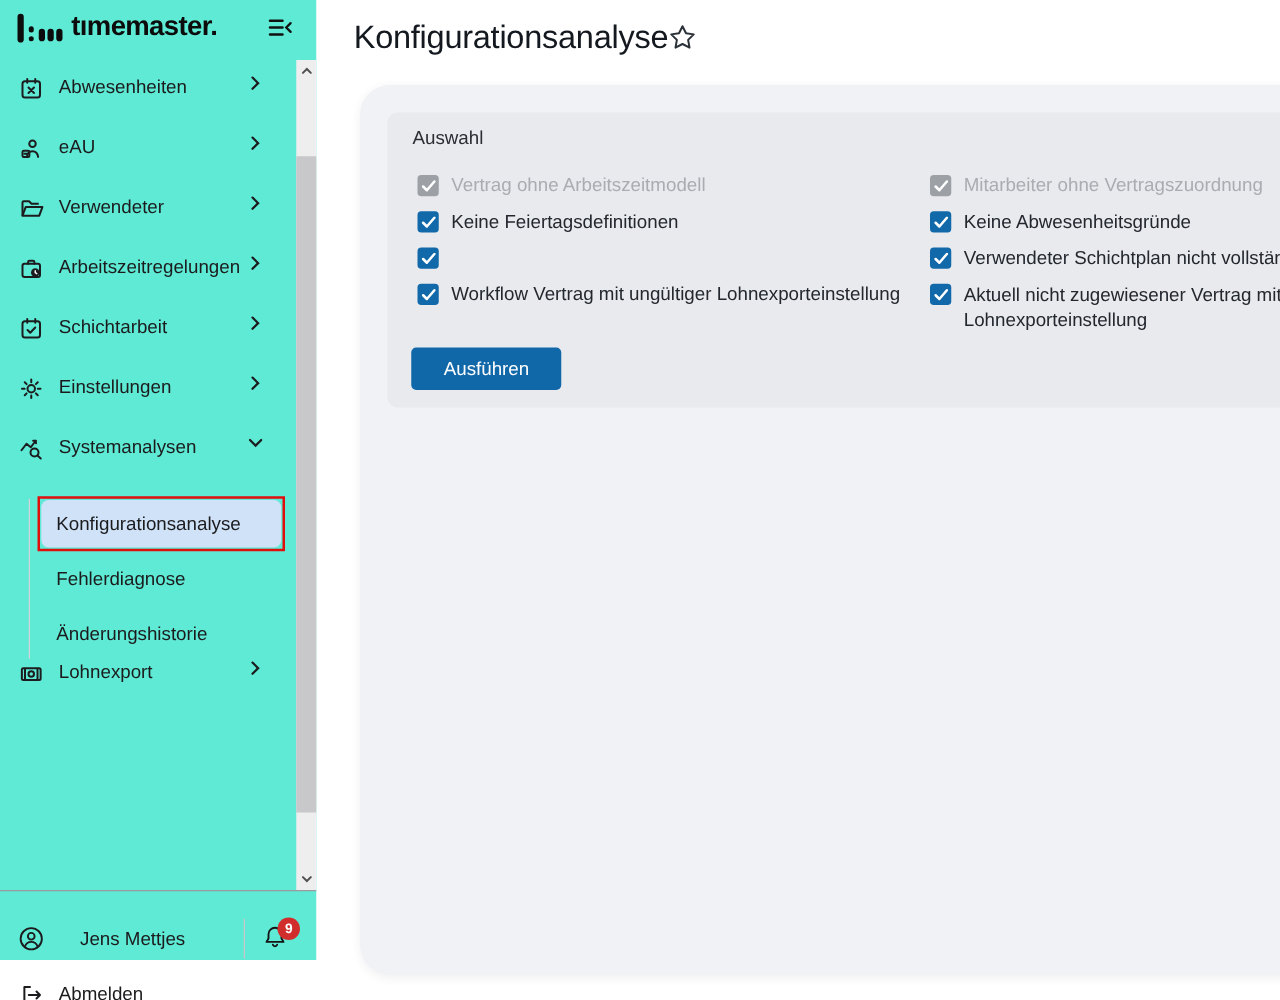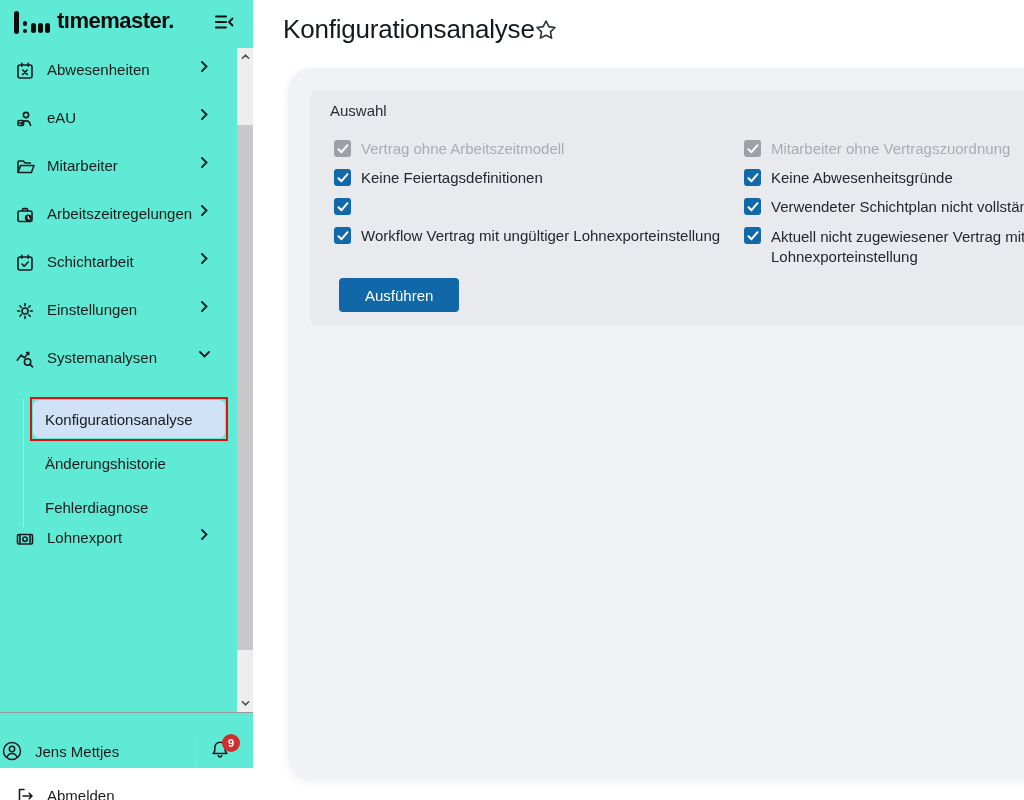--- a/index.html
+++ b/index.html
@@ -46,21 +46,21 @@
   .sb-arrow { position:absolute; left:0; width:16px; height:17px; display:flex;
               align-items:center; justify-content:center; color:#505050; cursor:pointer; }
   .sb-arrow svg { width:9px; height:9px; }
   .sb-thumb { position:absolute; left:0; top:77px; width:16px; height:525px;
               background:#c8c8cb; cursor:pointer; }
 
   .side-divider { position:absolute; left:0; top:712px; width:253px; height:1px;
                   background:#9b9b9e; }
 
   .user-row { position:absolute; left:0; top:731px; width:253px; height:40px;
-              display:flex; align-items:center; padding-left:1px; }
+              display:flex; align-items:center; padding-left:14px;gap:16px; }
   .user-row .nav-icon { width:22px; height:22px; }
   .user-row .nav-icon svg { width:22px; height:22px; }
   .user-name { font-size:15px; color:#1b1b1d; }
   .v-divider { position:absolute; left:195px; top:4px; width:1px; height:32px; background:#c7c7cb; }
   .bell-wrap { position:absolute; left:209px; top:8px; width:30px; height:28px; cursor:pointer; }
   .bell-wrap svg { width:22px; height:22px; color:#141414; }
   .badge { position:absolute; left:13px; top:-5px; min-width:18px; height:18px;
            background:#d22d2d; color:#fff; border-radius:9px; font-size:11px; font-weight:700;
            display:flex; align-items:center; justify-content:center; padding:0 4px; }
 
@@ -89,21 +89,21 @@
              font-size:15px; color:#23272e; white-space:nowrap; }
   .chk-row.wrap { white-space:normal; }
   .chk-row.wrap .chk-label { width:262px; line-height:20px; }
   .chk-label { margin-left:10px; }
   .checkbox { width:17px; height:17px; border-radius:3px; background:#1269aa; flex:0 0 auto;
               display:flex; align-items:center; justify-content:center; cursor:pointer; }
   .checkbox svg { width:12px; height:10px; }
   .chk-row.disabled .checkbox { background:#9da1a6; cursor:default; }
   .chk-row.disabled .chk-label { color:#a9acb1; }
 
-  .run-btn { position:absolute; left:29px; top:188px; height:34px; padding:0 26px;
+  .run-btn { position:absolute; left:19px; top:188px; height:34px; padding:0 26px;
              background:#1168a9; color:#ffffff; font-size:15px; font-family:inherit;
              border:none; border-radius:4px; cursor:pointer; }
 </style>
 </head>
 <body>
 
 <div class="sidebar">
 
   <div class="side-header">
     <div class="logo">
@@ -161,21 +161,21 @@
         </span>
     </div>
 
     <div class="nav-item">
       <span class="nav-icon">
         <svg viewBox="0 0 20 20" fill="none" stroke="currentColor" stroke-width="1.6" stroke-linejoin="round">
           <path d="M3 15.5V5a1 1 0 0 1 1-1h4.2l2 2H16"></path>
           <path d="M3 15.5l2.6-7H19l-2.6 7z"></path>
         </svg>
         </span>
-      <span class="nav-label">Mitarbeiter</span>
+      <span class="nav-label">Verwendeter</span>
       <span class="chev">
         <svg viewBox="0 0 11 11" fill="none" stroke="currentColor" stroke-width="1.8" stroke-linecap="round">
             <path d="M3 1l4.5 4.5L3 10"></path>
           </svg>
         </span>
     </div>
 
     <div class="nav-item">
       <span class="nav-icon">
         <svg viewBox="0 0 20 20" fill="none" stroke="currentColor" stroke-width="1.6" stroke-linecap="round">
@@ -244,24 +244,24 @@
 
     <div class="subnav">
       <div class="guideline"></div>
 
       <div class="sub-item">
         <div class="sel-bg"></div>
         <div class="annotation"></div>
         <span class="lbl">Konfigurationsanalyse</span>
       </div>
       <div class="sub-item">
+        <span class="lbl">Fehlerdiagnose</span>
+      </div>
+      <div class="sub-item">
         <span class="lbl">Änderungshistorie</span>
-      </div>
-      <div class="sub-item">
-        <span class="lbl">Fehlerdiagnose</span>
       </div>
     </div>
 
     <div class="nav-item">
       <span class="nav-icon">
         <svg viewBox="0 0 20 20" fill="none" stroke="currentColor" stroke-width="1.6" stroke-linejoin="round">
           <rect x="2.5" y="5.5" width="15" height="9.5" rx="1.2"></rect>
           <circle cx="10" cy="10.2" r="2.2"></circle>
             <path d="M5 5.5v9.5M15 5.5v9.5"></path>
         </svg>

